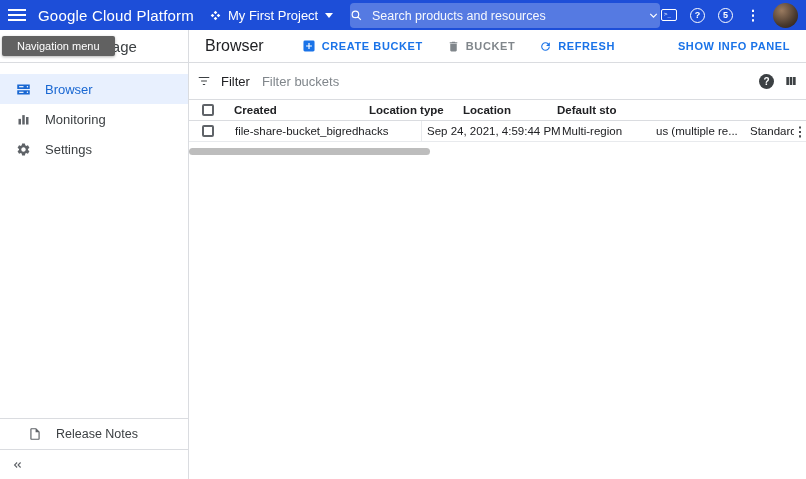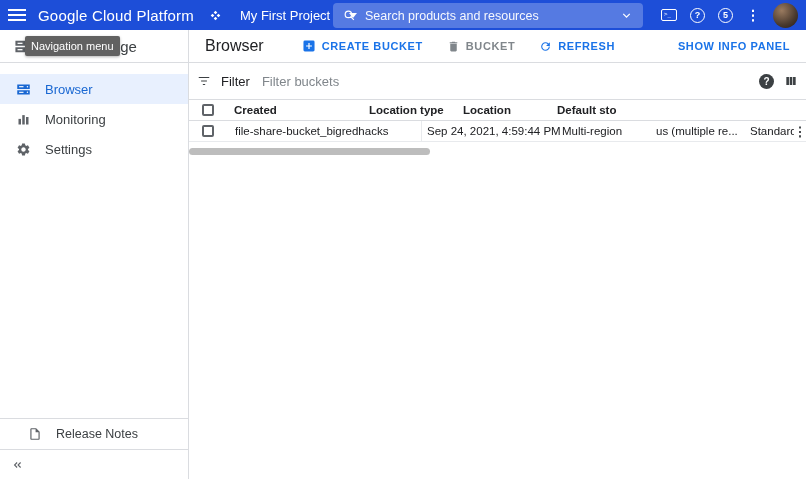--- a/index.html
+++ b/index.html
@@ -6,35 +6,35 @@
   * { margin:0; padding:0; box-sizing:border-box; }
   html,body { width:806px; height:479px; overflow:hidden; }
   body { font-family:"Liberation Sans", sans-serif; background:#fff; position:relative; }
   button { font-family:inherit; }
 
   
   .topbar { height:30px; background:#1d4ed8; display:flex; align-items:center; color:#fff; position:relative; z-index:5; }
   .hamburger { width:34px; height:30px; display:flex; flex-direction:column; align-items:center; justify-content:center; gap:3px; background:none; border:none; cursor:pointer; }
   .hamburger i { display:block; width:18px; height:2px; background:#fff; }
   .brand { font-size:15px; letter-spacing:.2px; margin-left:4px; white-space:nowrap; color:#fff; cursor:pointer; }
-  .project { display:flex; align-items:center; gap:19px; margin-left:16px; font-size:13px; background:none; border:none; color:#fff; cursor:pointer; }
+  .project { display:flex; align-items:center; gap:7px; margin-left:16px; font-size:13px; background:none; border:none; color:#fff; cursor:pointer; }
   .caret { width:0; height:0; border-left:4px solid transparent; border-right:4px solid transparent; border-top:5px solid #fff; }
-  .searchbar { position:absolute; left:333px; top:3px; width:310px; height:25px; border-radius:4px; background:rgba(255,255,255,.25); display:flex; align-items:center; padding:0 10px; gap:9px; }
+  .searchbar { position:absolute; left:350px; top:3px; width:310px; height:25px; border-radius:4px; background:rgba(255,255,255,.25); display:flex; align-items:center; padding:0 0; gap:9px; }
   .searchbar input { flex:1; background:transparent; border:none; outline:none; color:#fff; font-size:12.5px; font-family:inherit; min-width:0; }
   .searchbar input::placeholder { color:rgba(255,255,255,.95); }
   .sb-chevron { background:none; border:none; display:flex; align-items:center; cursor:pointer; padding:0; }
   .top-right { position:absolute; right:8px; top:0; height:30px; display:flex; align-items:center; gap:13px; }
   .icon-btn { background:none; border:none; color:#fff; cursor:pointer; display:flex; align-items:center; justify-content:center; padding:0; }
   .shell-icon { width:16px; height:12px; border:1.5px solid #fff; border-radius:2px; font-size:6px; line-height:8px; text-align:left; padding-left:2px; color:#fff; font-family:"DejaVu Sans Mono", monospace; }
   .circle-icon { width:15px; height:15px; border:1.5px solid #fff; border-radius:50%; font-size:9px; font-weight:bold; display:flex; align-items:center; justify-content:center; color:#fff; }
   .more-glyph { font-size:14px; font-weight:bold; color:#fff; }
   .avatar { width:25px; height:25px; border-radius:50%; background:radial-gradient(circle at 35% 30%, #9a7b60, #4a3a2e 60%, #241b14); border:none; cursor:pointer; }
 
   
-  .tooltip { position:absolute; left:2px; top:36px; z-index:20; background:#616161; color:#fff; font-size:11px; padding:4px 6px; border-radius:2px; box-shadow:0 1px 3px rgba(0,0,0,.3); white-space:nowrap;margin-left:23px; }
+  .tooltip { position:absolute; left:2px; top:36px; z-index:20; background:#616161; color:#fff; font-size:11px; padding:4px 15px; border-radius:2px; box-shadow:0 1px 3px rgba(0,0,0,.3); white-space:nowrap; }
 
   
   .layout { display:flex; height:449px; }
 
   
   .sidebar { width:189px; border-right:1px solid #dadce0; display:flex; flex-direction:column; background:#fff; flex:0 0 auto; }
   .sb-header { height:33px; border-bottom:1px solid #dadce0; display:flex; align-items:center; gap:10px; padding:0 14px; font-size:15px; color:#3c4043; flex:0 0 auto; white-space:nowrap; }
   .sb-nav { padding-top:11px; flex:1; }
   .sb-item { height:30px; display:flex; align-items:center; gap:14px; padding:0 16px; font-size:13px; color:#3c4043; cursor:pointer; }
   .sb-item svg { flex:0 0 auto; }

